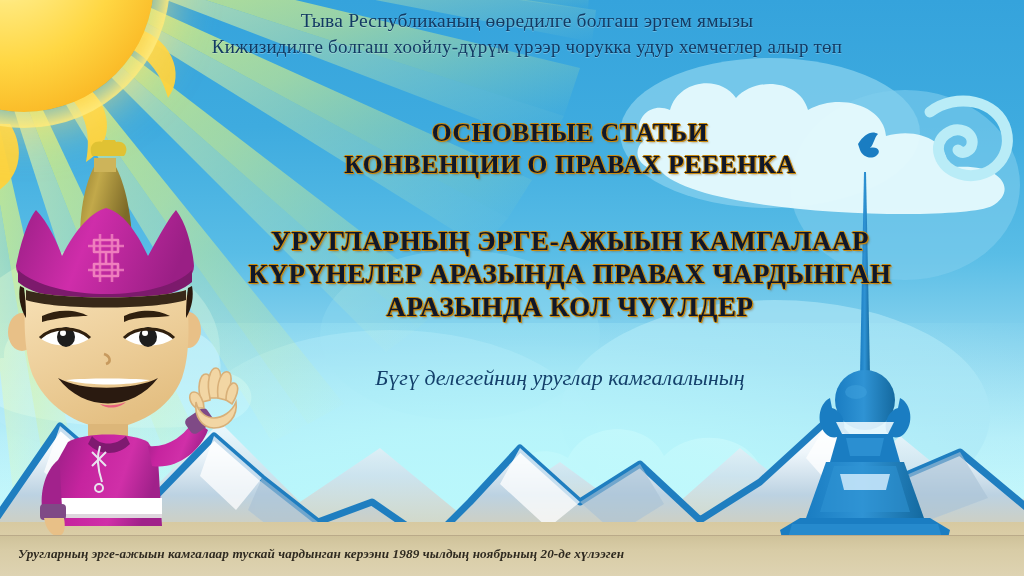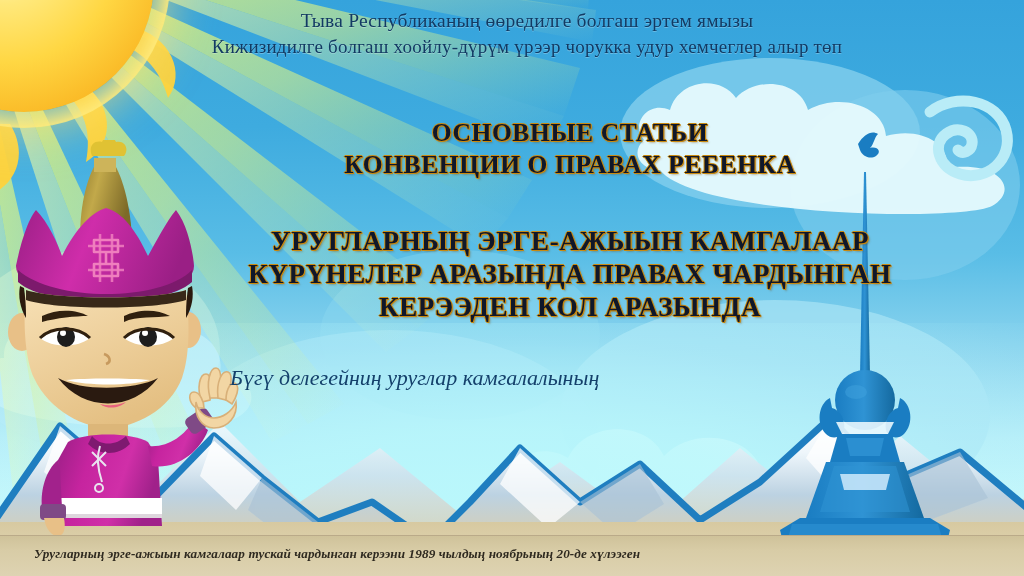--- a/index.html
+++ b/index.html
@@ -187,20 +187,21 @@
     text-align: center;
     font-size: 27px;
     line-height: 33px;
   }
 
   .subtitle {
     position: absolute;
     left: 230px;
     top: 362px;
     width: 660px;
+    text-align: center;
     font-family: "Liberation Serif", serif;
     font-style: italic;
     font-size: 22px;
     line-height: 32px;
     color: #14406b;
   }
 
   
   .caption-bar {
     position: absolute;
@@ -215,21 +216,20 @@
     position: absolute;
     left: 18px;
     top: 10px;
     font-family: "Liberation Serif", serif;
     font-style: italic;
     font-weight: bold;
     font-size: 13.2px;
     color: #2f2a20;
     letter-spacing: .1px;
     white-space: nowrap;
-    margin-left: 16px;
   }
 </style>
 </head>
 <body>
 
 <div id="slide">
 
   
   <div class="sky"></div>
 
@@ -529,21 +529,21 @@
   
   <div class="title-block">
     <div class="gold title-ru">ОСНОВНЫЕ СТАТЬИ</div>
     <div class="gold title-ru">КОНВЕНЦИИ О ПРАВАХ РЕБЕНКА</div>
   </div>
 
   
   <div class="title-tv">
     <div class="gold">УРУГЛАРНЫҢ ЭРГЕ-АЖЫЫН КАМГАЛААР</div>
     <div class="gold">КҮРҮНЕЛЕР АРАЗЫНДА ПРАВАХ ЧАРДЫНГАН</div>
-    <div class="gold">КЕРЭЭДЕН КОЛ АРАЗЫНДА</div>
+    <div class="gold">АРАЗЫНДА КОЛ ЧҮҮЛДЕР</div>
   </div>
 
   
   <div class="subtitle">
     <div>Бүгү делегейниң уруглар камгалалының</div>
   </div>
 
   
   <div class="caption-bar">
     <div class="caption-text">Уругларның эрге-ажыын камгалаар тускай чардынган керээни 1989 чылдың ноябрьның 20-де хүлээген</div>

